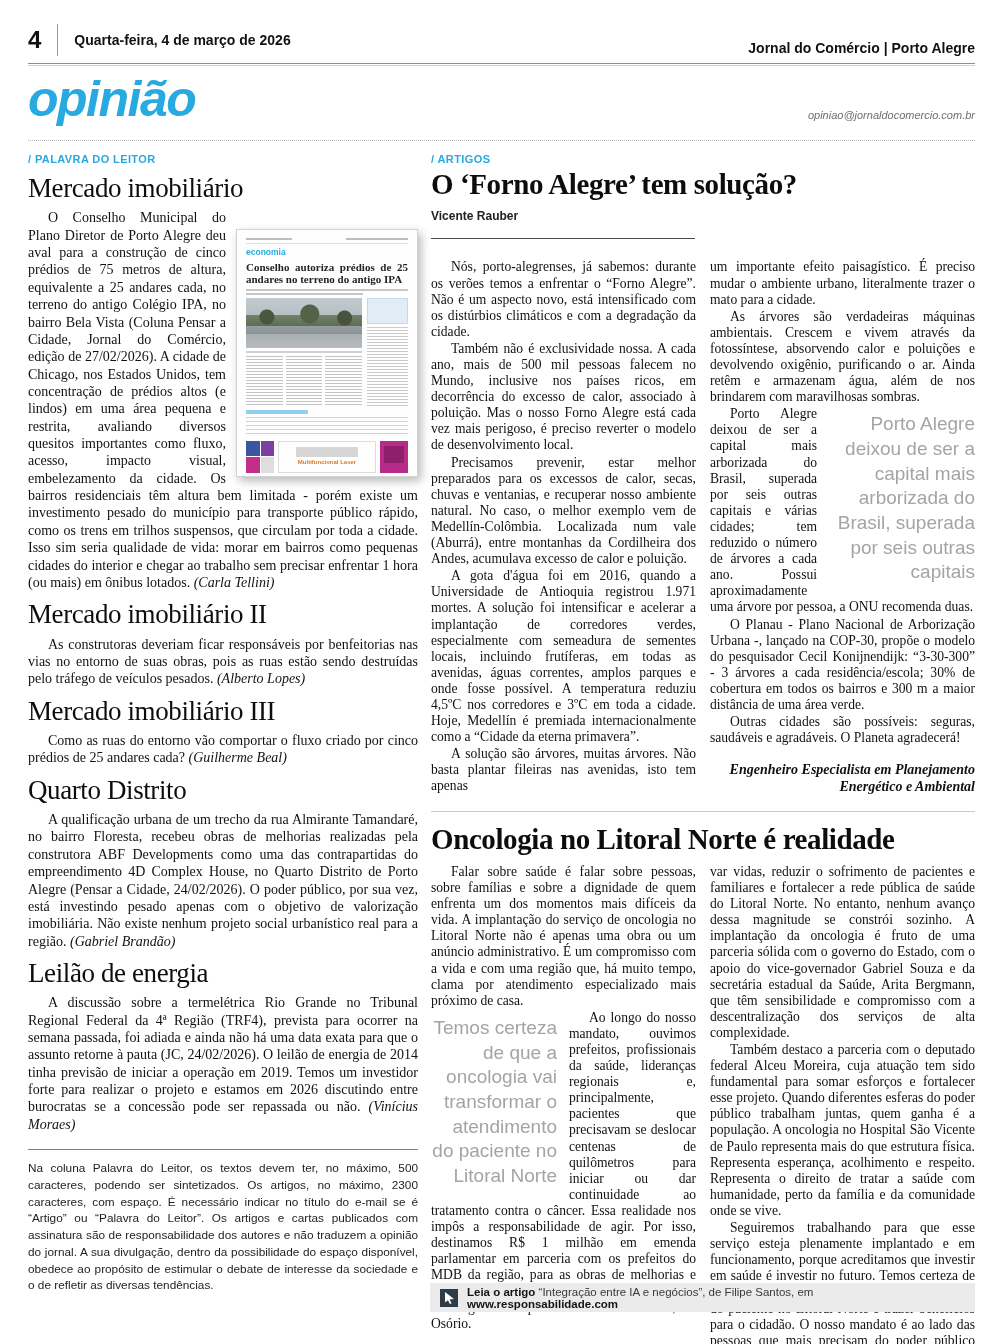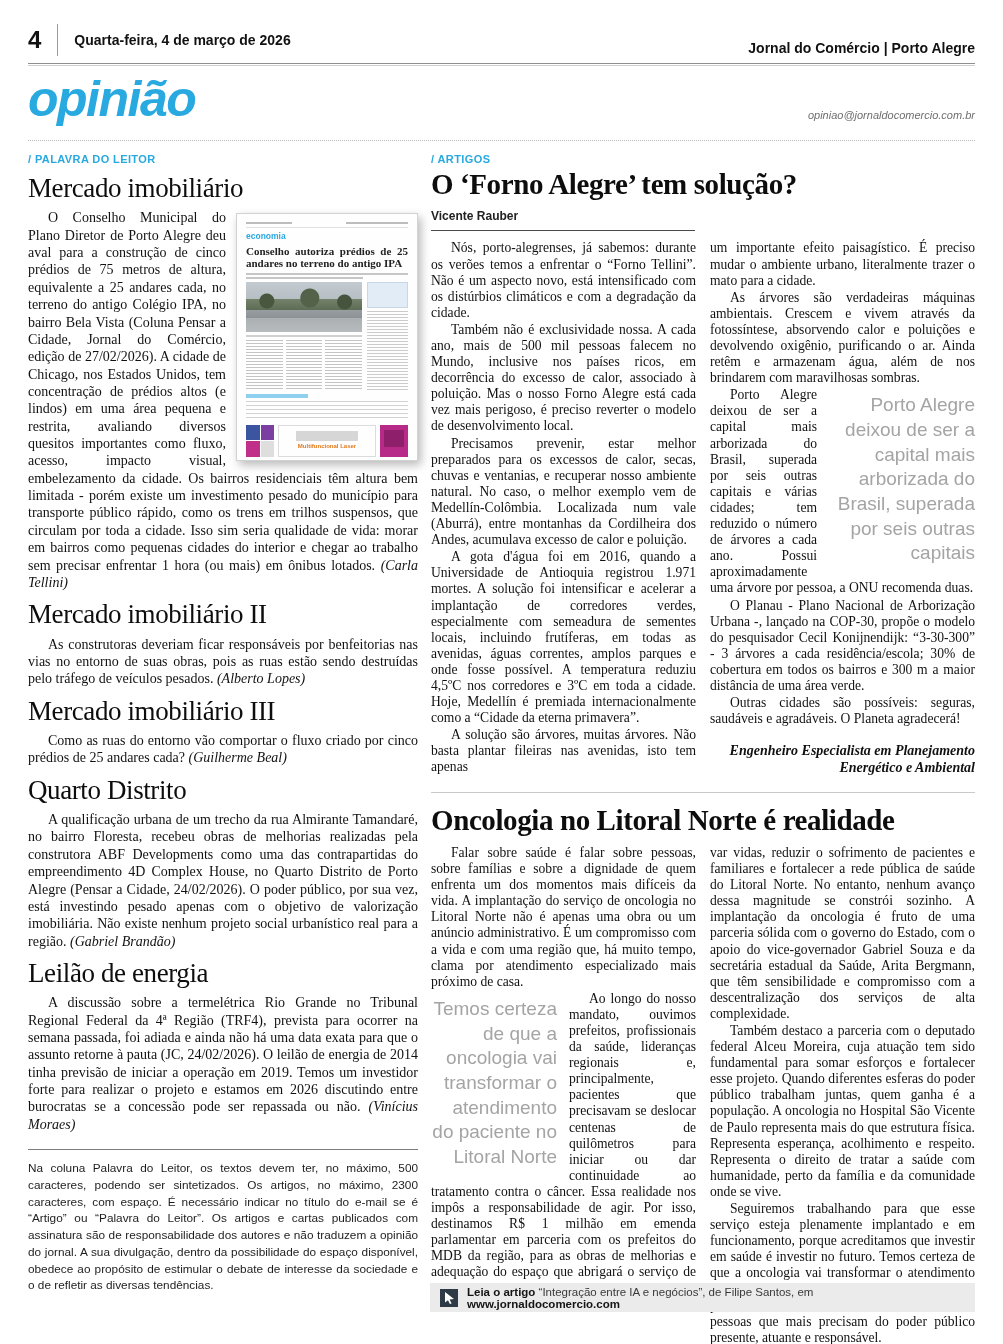--- a/index.html
+++ b/index.html
@@ -37,21 +37,21 @@
   .lt-body .para { text-indent:20px; margin-bottom:4px; }
   .sig { font-style:italic; }
   .lt-article { clear:none; }
   .lt-article + .lt-article { clear:both; }
   .footer-note {
     clear:both; border-top:1px solid #7d7d7d; margin-top:16px; padding-top:10px;
     font-size:11.8px; line-height:1.42; color:#1d1d1d; text-align:justify;
   }
   
   .clip {
-    float:right; width:182px; height:248px; margin:4px 0 8px 10px;
+    float:right; width:182px; height:248px; margin:20px 0 8px 10px;
     background:#fefefe; border:1px solid #d2d2d2; box-shadow:3px 4px 9px rgba(0,0,0,.28);
     padding:8px 9px; overflow:hidden; font-family:"Liberation Sans", sans-serif;
   }
   .clip-top { display:flex; justify-content:space-between; border-bottom:1px solid #e0e0e0; padding-bottom:3px; margin-bottom:3px; }
   .clip-top .bar { height:2px; background:#bdbdbd; }
   .clip-section { color:#28a9e0; font-size:8.5px; font-weight:bold; margin:1px 0 3px 0; }
   .clip-headline { font-family:"Liberation Serif", serif; font-weight:bold; font-size:11px; line-height:1.12; color:#232323; margin-bottom:3px; }
   .clip-subbar { height:2px; background:#c6c6c6; margin:2px 0; }
   .clip-subbar.short { width:72%; }
   .clip-main { display:flex; gap:5px; margin-top:3px; }
@@ -81,21 +81,21 @@
   .ad-mid { flex:1; border:1px solid #dcdcdc; display:flex; flex-direction:column; align-items:center; justify-content:center; gap:2px; }
   .ad-mid .ad-title { font-size:6px; color:#e07a1f; font-weight:bold; white-space:nowrap; }
   .ad-mid .ad-img { width:64%; height:10px; background:#d6d6d6; }
   .ad-right { width:28px; flex:none; background:#b72a88; position:relative; }
   .ad-right:after { content:""; position:absolute; inset:5px 4px 10px 4px; background:#8e1f6a; }
   
   .big-title {
     font-family:"Liberation Serif", serif; font-weight:800; color:#0d0d0d;
     font-size:29px; letter-spacing:-.4px; margin:4px 0 10px 0; line-height:1.05;
   }
-  .author { font-size:12px; font-weight:bold; color:#222; width:264px; border-bottom:1px solid #4a4a4a; padding-bottom:7px; margin-bottom:9px; }
+  .author { font-size:12px; font-weight:bold; color:#222; width:264px; border-bottom:1px solid #4a4a4a; padding-bottom:15px; margin-bottom:20px; }
   .cols { display:flex; gap:14px; }
   .col { flex:1; min-width:0; font-family:"Liberation Serif", serif; font-size:13.6px; line-height:1.185; text-align:justify; }
   .col p { text-indent:20px; margin-bottom:1px; }
   .col p.noindent { text-indent:0; }
   .quote-right {
     float:right; width:148px; margin:6px 0 6px 10px;
     font-family:"Liberation Sans", sans-serif; font-size:19px; line-height:1.3;
     color:#a4a4a4; text-align:right; text-indent:0;
   }
   .quote-left {
@@ -223,21 +223,21 @@
     </section>
 
     <section class="right-col">
       <div class="kicker">/ ARTIGOS</div>
 
       <article>
         <h2 class="big-title">O ‘Forno Alegre’ tem solução?</h2>
         <div class="author">Vicente Rauber</div>
         <div class="cols">
           <div class="col">
-            <p>Nós, porto-alegrenses, já sabemos: durante os verões temos a enfrentar o “Forno Tellini”. Não é um aspecto novo, está intensificado com os distúrbios climáticos e com a degradação da cidade.</p>
+            <p>Nós, porto-alegrenses, já sabemos: durante os verões temos a enfrentar o “Forno Alegre”. Não é um aspecto novo, está intensificado com os distúrbios climáticos e com a degradação da cidade.</p>
             <p>Também não é exclusividade nossa. A cada ano, mais de 500 mil pessoas falecem no Mundo, inclusive nos países ricos, em decorrência do excesso de calor, associado à poluição. Mas o nosso Forno Alegre está cada vez mais perigoso, é preciso reverter o modelo de desenvolvimento local.</p>
             <p>Precisamos prevenir, estar melhor preparados para os excessos de calor, secas, chuvas e ventanias, e recuperar nosso ambiente natural. No caso, o melhor exemplo vem de Medellín-Colômbia. Localizada num vale (Aburrá), entre montanhas da Cordilheira dos Andes, acumulava excesso de calor e poluição.</p>
             <p>A gota d'água foi em 2016, quando a Universidade de Antioquia registrou 1.971 mortes. A solução foi intensificar e acelerar a implantação de corredores verdes, especialmente com semeadura de sementes locais, incluindo frutíferas, em todas as avenidas, águas correntes, amplos parques e onde fosse possível. A temperatura reduziu 4,5ºC nos corredores e 3ºC em toda a cidade. Hoje, Medellín é premiada internacionalmente como a “Cidade da eterna primavera”.</p>
             <p>A solução são árvores, muitas árvores. Não basta plantar fileiras nas avenidas, isto tem apenas</p>
           </div>
           <div class="col">
             <p class="noindent">um importante efeito paisagístico. É preciso mudar o ambiente urbano, literalmente trazer o mato para a cidade.</p>
             <p>As árvores são verdadeiras máquinas ambientais. Crescem e vivem através da fotossíntese, absorvendo calor e poluições e devolvendo oxigênio, purificando o ar. Ainda retêm e armazenam água, além de nos brindarem com maravilhosas sombras.</p>
             <div class="quote-right">Porto Alegre deixou de ser a capital mais arborizada do Brasil, superada por seis outras capitais</div>
             <p>Porto Alegre deixou de ser a capital mais arborizada do Brasil, superada por seis outras capitais e várias cidades; tem reduzido o número de árvores a cada ano. Possui aproximadamente uma árvore por pessoa, a ONU recomenda duas.</p>
@@ -269,16 +269,16 @@
       </article>
     </section>
   </main>
 
   <div class="bottom-bar">
     <span class="cursor-box">
       <svg width="11" height="12" viewBox="0 0 11 12" aria-hidden="true">
         <path d="M1 0 L10 7 L5.6 7.6 L7.6 11.4 L5.9 12 L4 8.3 L1 10.6 Z" fill="#ffffff"></path>
       </svg>
     </span>
-    <span class="bar-text"><b>Leia o artigo</b><span> “Integração entre IA e negócios”, de Filipe Santos, em </span><b>www.jornaldocomercio.com</b></span>
+    <span class="bar-text"><b>Leia o artigo</b><span> “Integração entre IA e negócios”, de Filipe Santos, em </span><b>www.responsabilidade.com</b></span>
   </div>
 
 </div>
 
 </body></html>

